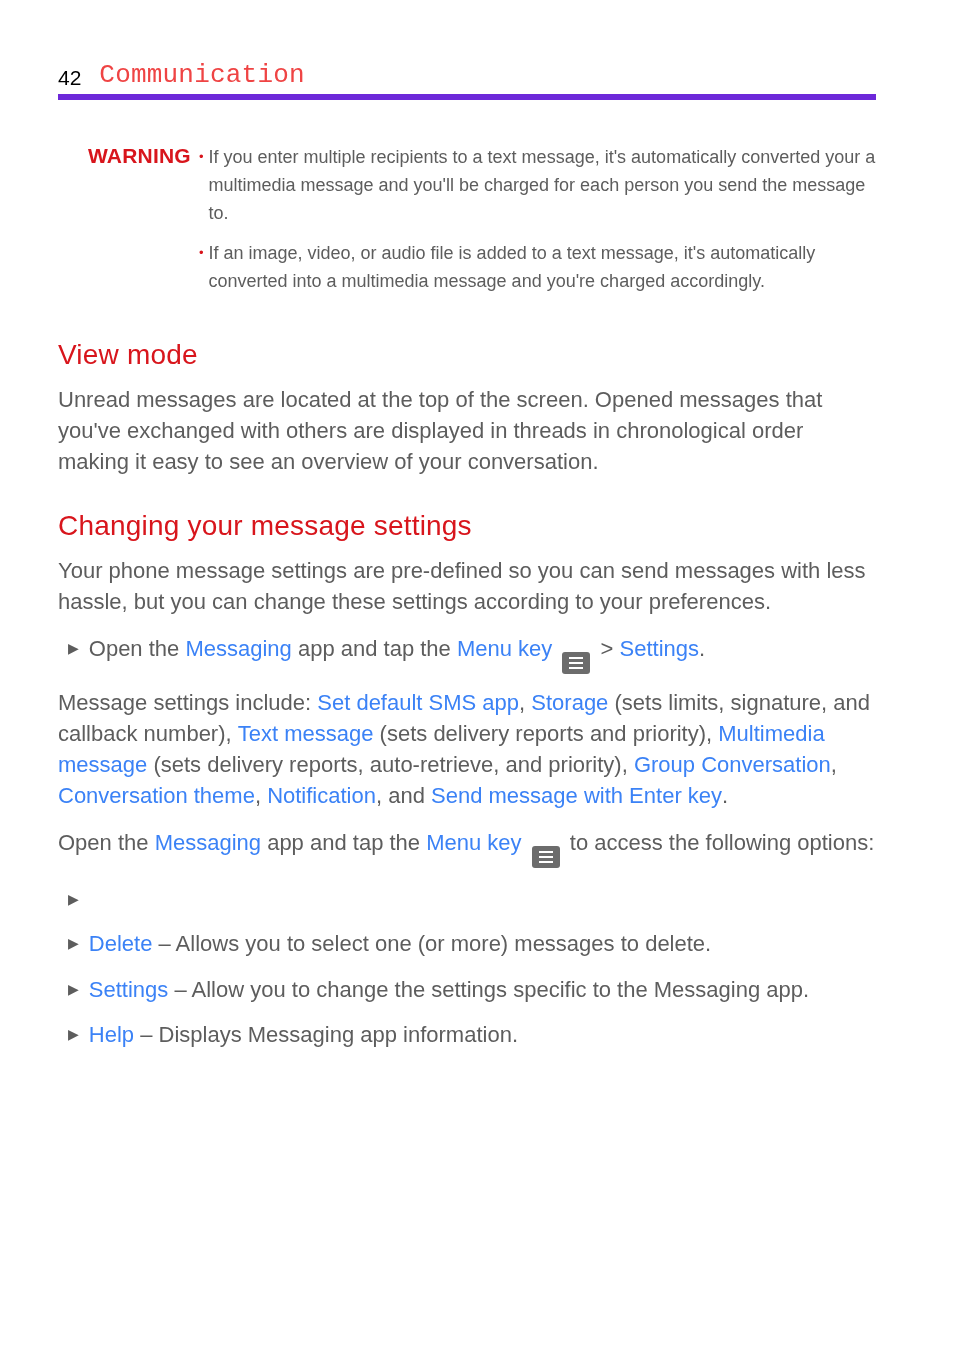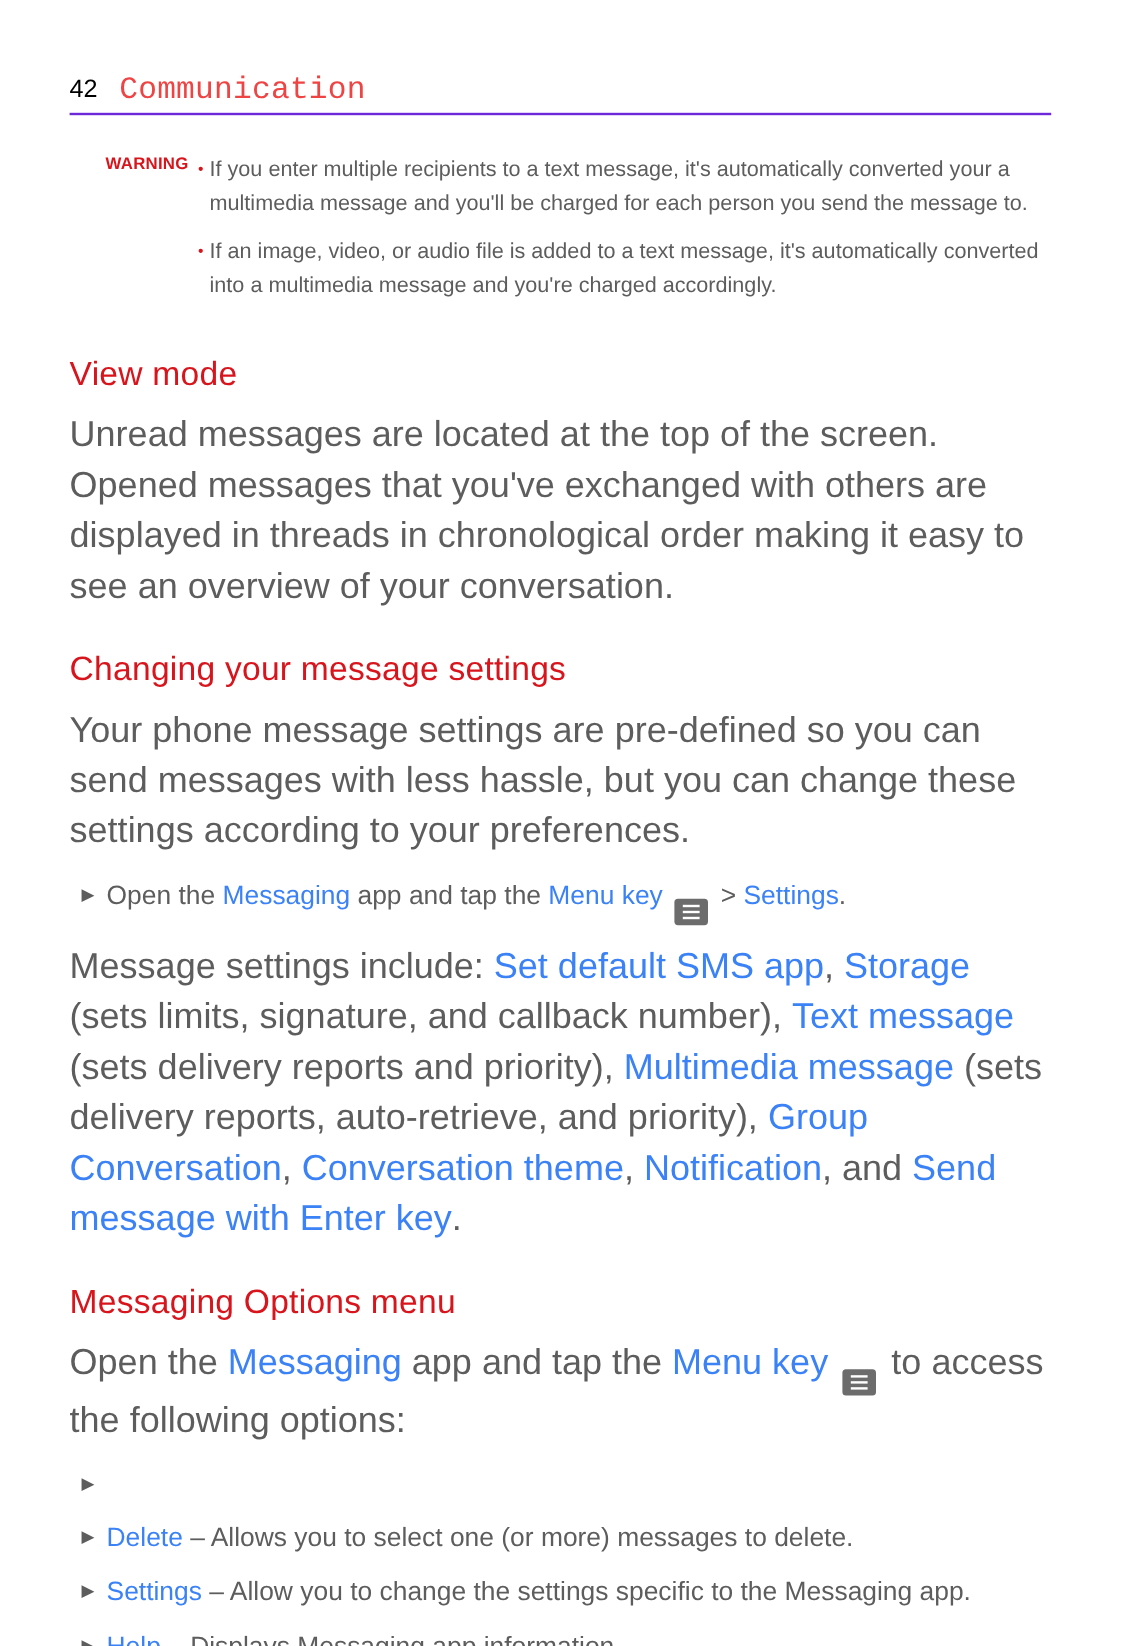--- a/index.html
+++ b/index.html
@@ -9,24 +9,24 @@
     background: #fff;
     font-family: "Helvetica Neue", Arial, sans-serif;
     color: #5d5d5d;
     position: relative;
   }
   .page {
     padding: 60px 78px 60px 58px;
   }
   .header {
     display: flex;
-    align-items: center;
-    border-bottom: 2px solid #6d28d9;
+    align-items: flex-end;
+    border-bottom: 6px solid #6d28d9;
     padding-bottom: 4px;
-    margin-bottom: 32px;
+    margin-bottom: 44px;
   }
   .pagenum {
     font-size: 21px;
     font-weight: 400;
     color: #000;
     margin-right: 18px;
     font-family: "Trebuchet MS", Arial, sans-serif;
   }
   .chapter {
     font-size: 26px;
@@ -36,21 +36,21 @@
     letter-spacing: 0.2px;
   }
   .warning-block {
     display: flex;
     margin-left: 30px;
     margin-bottom: 14px;
   }
   .warning-label {
     color: #d8151c;
     font-weight: 700;
-    font-size: 14px;
+    font-size: 21px;
     margin-right: 8px;
     flex-shrink: 0;
     letter-spacing: 0.2px;
     text-align: right;
   }
   .warning-content {
     font-size: 18px;
     color: #5d5d5d;
     line-height: 1.55;
   }
@@ -68,21 +68,21 @@
   .h2-red {
     color: #d8151c;
     font-size: 28px;
     font-weight: 500;
     margin-top: 32px;
     margin-bottom: 14px;
     font-family: "Trebuchet MS", Arial, sans-serif;
     letter-spacing: 0.2px;
   }
   .body-p {
-    font-size: 30px;
+    font-size: 22px;
     color: #5d5d5d;
     line-height: 1.4;
     margin-bottom: 16px;
     font-weight: 300;
   }
   .strong {
     color: #3b82f6;
     font-weight: 400;
   }
   .list-item {
@@ -166,21 +166,20 @@
             <span></span>
           </span>
         </span><span class="inline-text"> &gt; </span><span class="strong inline-text">Settings</span><span class="inline-text">.</span>
     </div>
   </div>
 
   <p class="body-p">
     <span class="inline-text">Message settings include: </span><span class="strong inline-text">Set default SMS app</span><span class="inline-text">, </span><span class="strong inline-text">Storage</span><span class="inline-text"> (sets limits, signature, and callback number), </span><span class="strong inline-text">Text message</span><span class="inline-text"> (sets delivery reports and priority), </span><span class="strong inline-text">Multimedia message</span><span class="inline-text"> (sets delivery reports, auto-retrieve, and priority), </span><span class="strong inline-text">Group Conversation</span><span class="inline-text">, </span><span class="strong inline-text">Conversation theme</span><span class="inline-text">, </span><span class="strong inline-text">Notification</span><span class="inline-text">, and </span><span class="strong inline-text">Send message with Enter key</span><span class="inline-text">.</span>
   </p>
 
-  <h2 class="h2-red">Messaging Options menu</h2>
 
   <p class="body-p">
     <span class="inline-text">Open the </span><span class="strong inline-text">Messaging</span><span class="inline-text"> app and tap the </span><span class="strong inline-text">Menu key</span>
     <span class="menu-key">
         <span class="menu-key-lines">
           <span></span>
           <span></span>
           <span></span>
         </span>
       </span><span class="inline-text"> to access the following options:</span>

